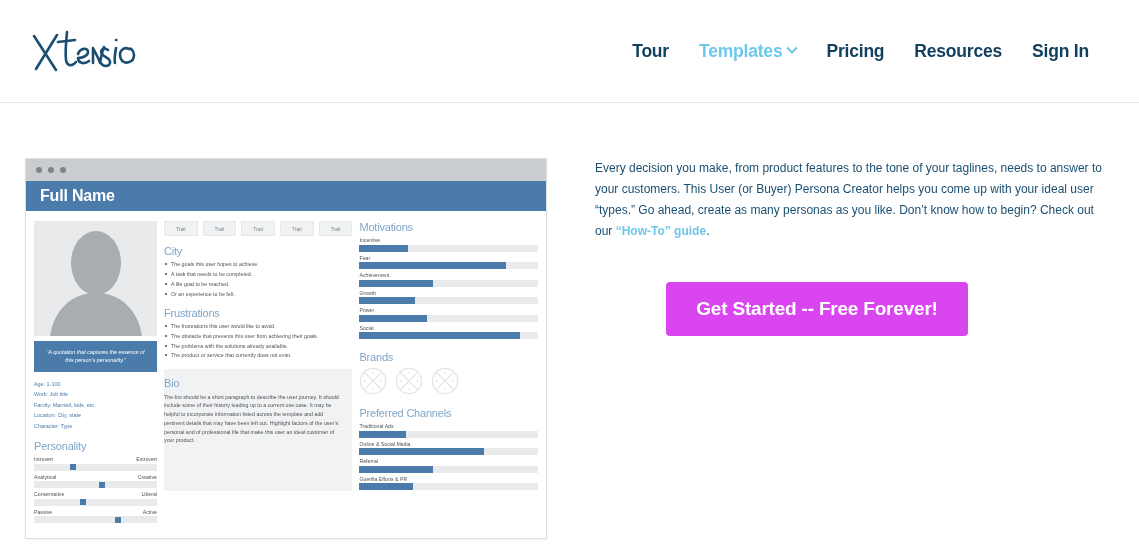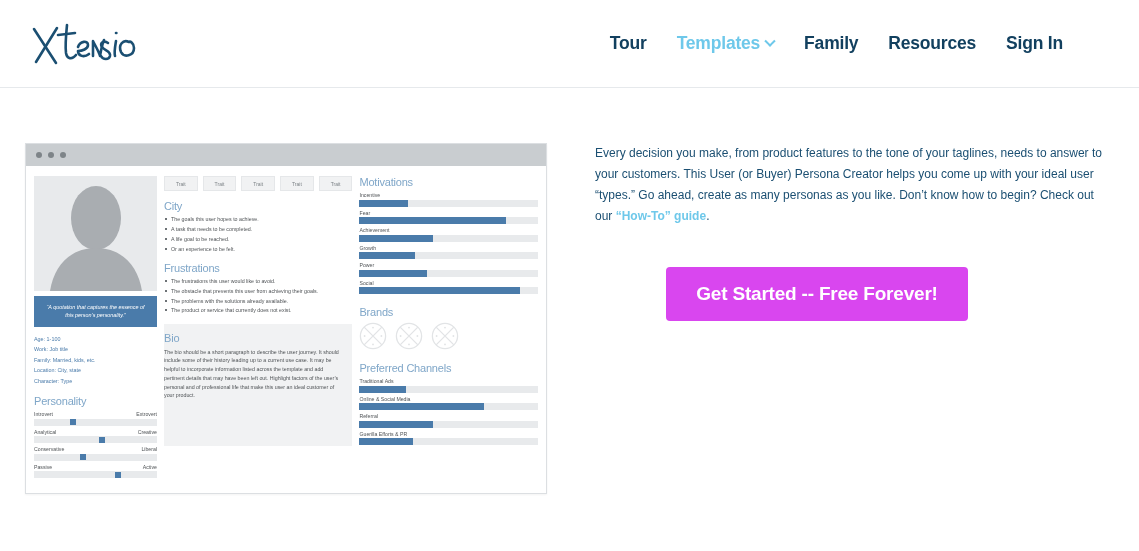--- a/index.html
+++ b/index.html
@@ -6,25 +6,25 @@
   html, body { width: 1139px; height: 551px; }
   body {
     font-family: "Liberation Sans", sans-serif;
     background: #ffffff;
     color: #1d4f72;
     overflow: hidden;
   }
 
   
   .site-header {
-    height: 88px;
+    height: 103px;
     border-bottom: 1px solid #e6e9ec;
     display: flex;
     align-items: center;
-    padding: 0 44px 0 30px;
+    padding: 0 18px 0 30px;
     background: #fff;
   }
   .logo {
     width: 120px;
     height: 52px;
     display: flex;
     align-items: center;
   }
   .logo svg { display: block; }
 
@@ -297,21 +297,21 @@
 
   <div class="main-nav">
     <div class="nav-item">
       <span>Tour</span>
     </div>
     <div class="nav-item active">
       <span>Templates</span>
       <span class="chev"></span>
     </div>
     <div class="nav-item">
-      <span>Family</span>
+      <span>Pricing</span>
     </div>
     <div class="nav-item">
       <span>Resources</span>
     </div>
     <div class="nav-item">
       <span>Sign In</span>
     </div>
   </div>
 </div>
 
@@ -319,20 +319,23 @@
 
   <div class="preview-col">
     <div class="window">
 
       <div class="window-chrome">
         <span class="dot"></span>
         <span class="dot"></span>
         <span class="dot"></span>
       </div>
 
+      <div class="card-header">
+        <div class="card-header-title">Full Name</div>
+      </div>
 
       <div class="card-body">
 
         <div class="col-left">
           <div class="avatar-box">
             <svg width="124" height="115" viewBox="0 0 124 115">
               <g fill="#a9adb1">
                 <ellipse cx="62" cy="42" rx="25" ry="32"></ellipse>
                 <path d="M62 72 C36 72 20 90 16 115 L108 115 C104 90 88 72 62 72 Z"></path>
               </g>

